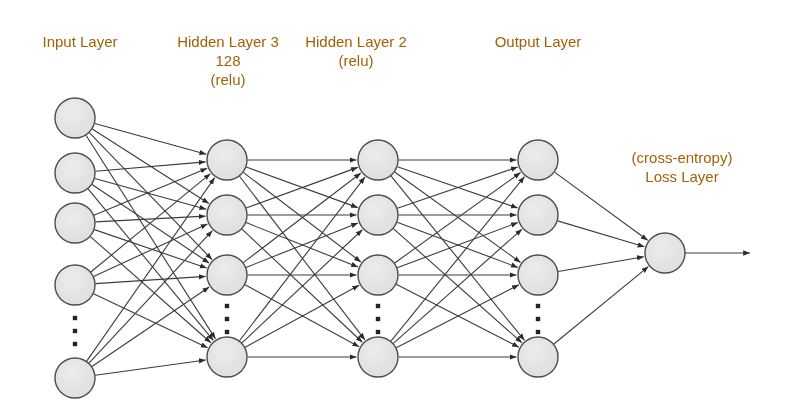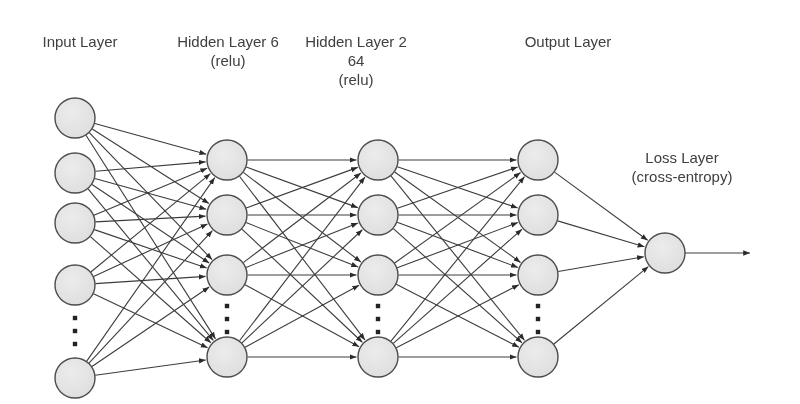--- a/index.html
+++ b/index.html
@@ -18,21 +18,21 @@
   #net-svg {
     position: absolute;
     left: 0;
     top: 0;
     width: 800px;
     height: 404px;
   }
   .layer-label {
     position: absolute;
     text-align: center;
-    color: #404040;
+    color: #a16207;
     font-family: "Liberation Sans", sans-serif;
     font-size: 15px;
     line-height: 19px;
     white-space: nowrap;
     transform: translateX(-50%);
   }
   .layer-label .ln {
     display: block;
   }
 </style>
@@ -145,29 +145,29 @@
     <g id="output-arrow-group">
         <line x1="685" y1="253" x2="750" y2="253" stroke="#3c3c3c" stroke-width="1.1" marker-end="url(#arrowhead)"></line>
       </g>
   </svg>
 
   <div id="labels-layer">
       <div class="layer-label" style="left: 80px; top: 32px;">
         <span class="ln">Input Layer</span>
       </div>
       <div class="layer-label" style="left: 228px; top: 32px;">
-        <span class="ln">Hidden Layer 6</span>
+        <span class="ln">Hidden Layer 3</span>
+        <span class="ln">128</span>
         <span class="ln">(relu)</span>
       </div>
       <div class="layer-label" style="left: 356px; top: 32px;">
         <span class="ln">Hidden Layer 2</span>
-        <span class="ln">64</span>
         <span class="ln">(relu)</span>
       </div>
-      <div class="layer-label" style="left: 568px; top: 32px;">
+      <div class="layer-label" style="left: 538px; top: 32px;">
         <span class="ln">Output Layer</span>
       </div>
       <div class="layer-label" style="left: 682px; top: 148px;">
+        <span class="ln">(cross-entropy)</span>
         <span class="ln">Loss Layer</span>
-        <span class="ln">(cross-entropy)</span>
       </div>
     </div>
 </div>
 
 </body></html>

